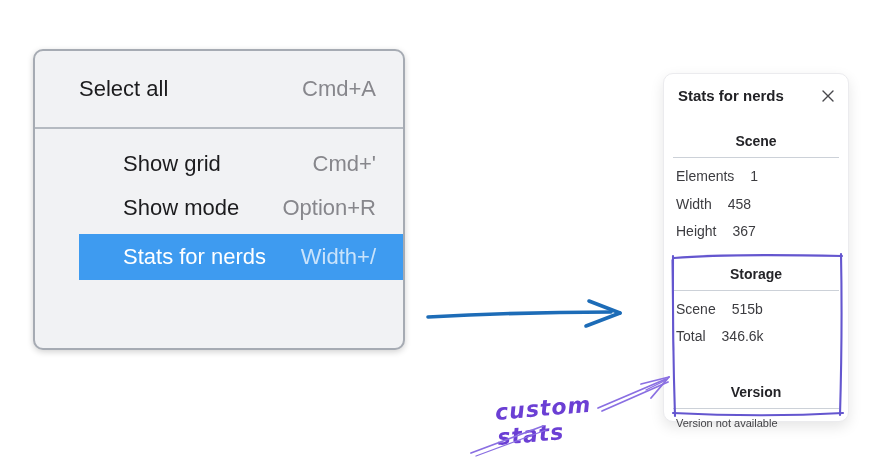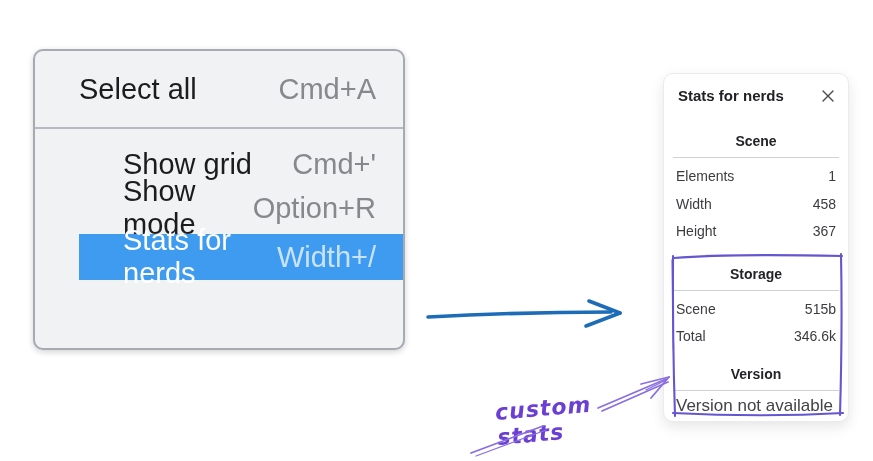--- a/index.html
+++ b/index.html
@@ -2,47 +2,47 @@
 <html><head>
 <meta charset="utf-8">
 <style>
   html,body{margin:0;padding:0;background:#ffffff;width:873px;height:461px;overflow:hidden;
     font-family:"Liberation Sans",sans-serif;}
   .canvas{position:relative;width:873px;height:461px;background:#ffffff;}
 
   
   .menu{position:absolute;left:33px;top:49px;width:372px;height:301px;box-sizing:border-box;
     background:#f1f2f4;border:2px solid #a6abb3;border-radius:10px;
-    box-shadow:0 2px 6px rgba(0,0,0,.18);font-size:29px;color:#1c1c1e;overflow:hidden;}
+    box-shadow:0 2px 6px rgba(0,0,0,.18);font-size:22px;color:#1c1c1e;overflow:hidden;}
   .menu-group-top{padding:16px 0 16px 0;}
   .menu-group-bottom{padding:13px 0 15px 0;margin-left:44px;}
   .menu-item{height:44px;display:flex;align-items:center;justify-content:space-between;
     padding:0 27px 0 44px;cursor:default;}
   .menu-item .mi-shortcut{color:#87878c;}
   .menu-item.selected{background:#3e9bf0;color:#ffffff;height:46px;margin-top:4px;}
   .menu-item.selected .mi-shortcut{color:rgba(255,255,255,.72);}
   .menu-divider{height:2px;background:#b5bac1;}
 
   
   .panel{position:absolute;left:663px;top:73px;width:186px;height:349px;box-sizing:border-box;
     background:#ffffff;border:1px solid #ebebee;border-radius:10px;
     box-shadow:0 5px 14px rgba(0,0,0,.10);color:#3c3c40;font-size:14px;}
   .panel-header{display:flex;align-items:center;justify-content:space-between;
     padding:13px 12px 0 14px;}
   .panel-title{font-weight:bold;font-size:15px;color:#222226;}
   .close-btn{width:16px;height:16px;display:flex;align-items:center;justify-content:center;cursor:pointer;}
   .sec-heading{text-align:center;font-weight:bold;font-size:14px;color:#242428;line-height:18px;}
   .sh-scene{margin-top:28px;}
   .sh-storage{margin-top:19px;}
-  .sh-version{margin-top:14px;}
+  .sh-version{margin-top:32px;}
   .rule{border-top:1px solid #ccd1d8;margin:7px 9px 0 9px;}
   .stat-rows{margin-top:5px;}
-  .stat-row{display:flex;justify-content:space-between;padding:0 12px;line-height:27.5px;}
+  .stat-row{display:flex;justify-content:flex-start;padding:0 12px;line-height:27.5px;gap:16px;}
   .stat-row .sv{text-align:right;}
-  .version-note{padding:0 12px;line-height:27px;font-size:17px;color:#434347;margin-top:1px;}
+  .version-note{padding:0 12px;line-height:27px;font-size:11px;color:#434347;margin-top:1px;}
   .purple-box{position:absolute;left:3px;top:176px;width:180px;height:170px;pointer-events:none;}
 
   
   .annot-text{position:absolute;left:496px;top:393px;width:160px;font-size:22px;font-style:italic;
     font-weight:600;letter-spacing:1px;color:#6b3fd4;transform:rotate(-5deg);
     font-family:"DejaVu Sans",sans-serif;}
   .overlay{position:absolute;left:0;top:0;width:873px;height:461px;pointer-events:none;}
 </style>
 </head>
 <body>

